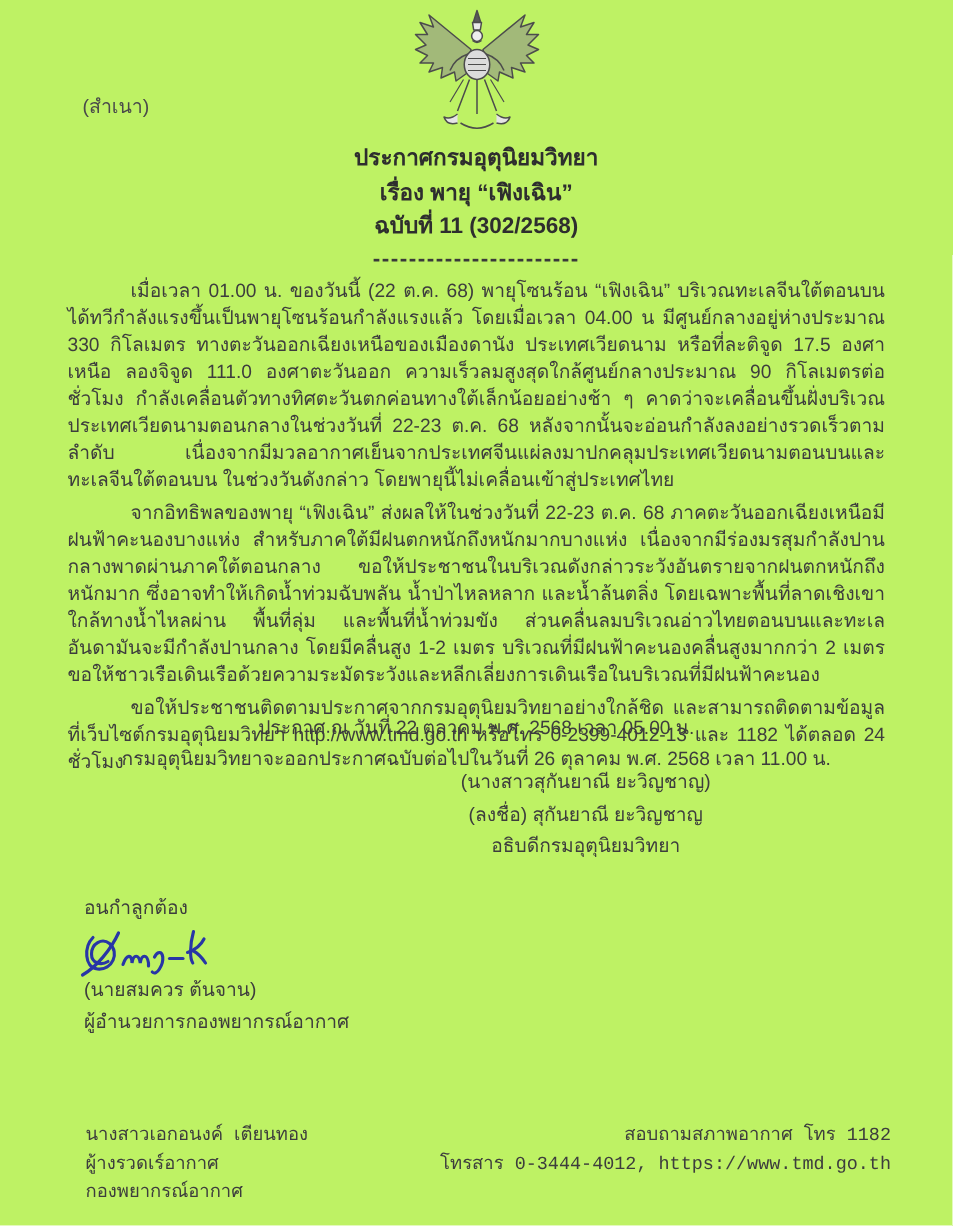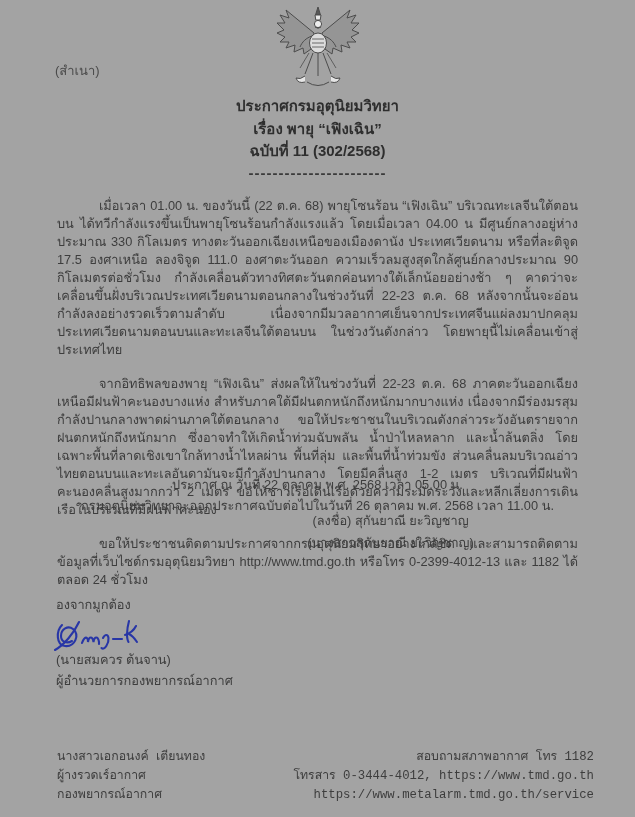--- a/index.html
+++ b/index.html
@@ -1,19 +1,19 @@
 <!DOCTYPE html>
 <html><head>
 <meta charset="utf-8">
 <style>
   html,body{margin:0;padding:0;background:#ffffff;}
   .page{
     position:relative;
     width:635px;height:817px;
-    background:#a3a3a3;
+    background:#bef264;
     font-family:"Liberation Sans","DejaVu Sans",sans-serif;
     color:#3d3d3d;
     overflow:hidden;
   }
   .copy-label{
     position:absolute;left:55px;top:60px;
     font-size:13px;color:#4a4a4a;
   }
   .emblem{
     position:absolute;left:50%;top:4px;
@@ -27,21 +27,21 @@
     line-height:22.5px;
   }
   .header .divider{
     font-weight:bold;letter-spacing:1px;line-height:20px;color:#3a3a3a;
   }
   .body-text{
     position:absolute;top:181px;left:41px;width:553px;
     font-size:12.8px;line-height:18px;
     text-align:justify;color:#3d3d3d;
   }
-  .body-text p{margin:16px;text-indent:42px;}
+  .body-text p{margin:4px;text-indent:42px;}
   .issuance{
     position:absolute;top:454px;left:0;right:0;
     text-align:center;font-size:12.8px;line-height:21px;color:#3d3d3d;margin-top:20px;
   }
   .sign-block{
     position:absolute;top:510px;left:283px;width:215px;
     text-align:center;font-size:12.8px;line-height:21.5px;color:#3d3d3d;
   }
   .cert-block{
     position:absolute;top:594px;left:56px;
@@ -100,26 +100,27 @@
     <p>จากอิทธิพลของพายุ “เฟิงเฉิน” ส่งผลให้ในช่วงวันที่ 22-23 ต.ค. 68 ภาคตะวันออกเฉียงเหนือมีฝนฟ้าคะนองบางแห่ง สำหรับภาคใต้มีฝนตกหนักถึงหนักมากบางแห่ง เนื่องจากมีร่องมรสุมกำลังปานกลางพาดผ่านภาคใต้ตอนกลาง ขอให้ประชาชนในบริเวณดังกล่าวระวังอันตรายจากฝนตกหนักถึงหนักมาก ซึ่งอาจทำให้เกิดน้ำท่วมฉับพลัน น้ำป่าไหลหลาก และน้ำล้นตลิ่ง โดยเฉพาะพื้นที่ลาดเชิงเขาใกล้ทางน้ำไหลผ่าน พื้นที่ลุ่ม และพื้นที่น้ำท่วมขัง ส่วนคลื่นลมบริเวณอ่าวไทยตอนบนและทะเลอันดามันจะมีกำลังปานกลาง โดยมีคลื่นสูง 1-2 เมตร บริเวณที่มีฝนฟ้าคะนองคลื่นสูงมากกว่า 2 เมตร ขอให้ชาวเรือเดินเรือด้วยความระมัดระวังและหลีกเลี่ยงการเดินเรือในบริเวณที่มีฝนฟ้าคะนอง</p>
     <p>ขอให้ประชาชนติดตามประกาศจากกรมอุตุนิยมวิทยาอย่างใกล้ชิด และสามารถติดตามข้อมูลที่เว็บไซต์กรมอุตุนิยมวิทยา http://www.tmd.go.th หรือโทร 0-2399-4012-13 และ 1182 ได้ตลอด 24 ชั่วโมง</p>
   </div>
 
   <div class="issuance">
     <div>ประกาศ ณ วันที่ 22 ตุลาคม พ.ศ. 2568 เวลา 05.00 น.</div>
     <div>กรมอุตุนิยมวิทยาจะออกประกาศฉบับต่อไปในวันที่ 26 ตุลาคม พ.ศ. 2568 เวลา 11.00 น.</div>
   </div>
 
   <div class="sign-block">
+    <div>(นางสาวสุกันยาณี ยะวิญชาญ)</div>
     <div>(ลงชื่อ) สุกันยาณี ยะวิญชาญ</div>
-    <div>(นางสาวสุกันยาณี ยะวิญชาญ)</div>
+    <div>อธิบดีกรมอุตุนิยมวิทยา</div>
   </div>
 
   <div class="cert-block">
-    <div>องจากมูกต้อง</div>
+    <div>อนกำลูกต้อง</div>
     <svg class="cert-signature" width="112" height="40" viewBox="0 0 112 40" aria-hidden="true">
       <g fill="none" stroke="#2836a6" stroke-width="2.1" stroke-linecap="round">
         <path d="M10 12 C4 18 4 32 13 33 C23 34 28 22 21 16 C16 12 9 16 9 23 C9 29 15 31 20 28"></path>
         <path d="M3 37 C12 32 22 20 27 9"></path>
         <path d="M30 30 c2.5 -7 6 -7 6 -1 c1 -6 4.5 -6 5.5 0 c1 -6 4.5 -6 5.5 0 v2"></path>
         <path d="M51 25 c2 -4 5 -4 5.5 0 c0.5 5 -4 13 -7 10"></path>
         <path d="M61 26 h9"></path>
         <path d="M77 8 c-2.5 9 -2.5 18 -0.5 21"></path>
         <path d="M73 22 c6 -2 9 -5 11 -9"></path>
         <path d="M77 21 c4 2 6 5 8 8"></path>
@@ -131,17 +132,16 @@
 
   <div class="footer">
     <div class="left">
       <div>นางสาวเอกอนงค์ เตียนทอง</div>
       <div>ผู้างรวดเร์อากาศ</div>
       <div>กองพยากรณ์อากาศ</div>
     </div>
     <div class="right">
       <div>สอบถามสภาพอากาศ โทร 1182</div>
       <div>โทรสาร 0-3444-4012, https://www.tmd.go.th</div>
-      <div>https://www.metalarm.tmd.go.th/service</div>
     </div>
   </div>
 
 </div>
 
 </body></html>

